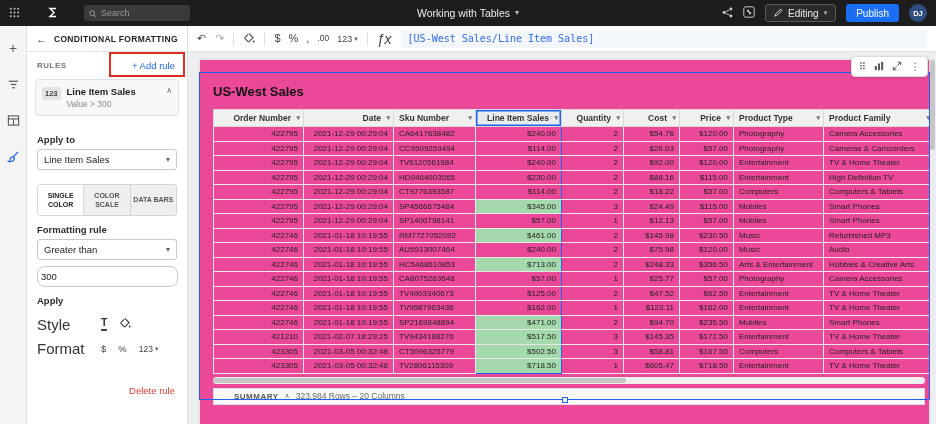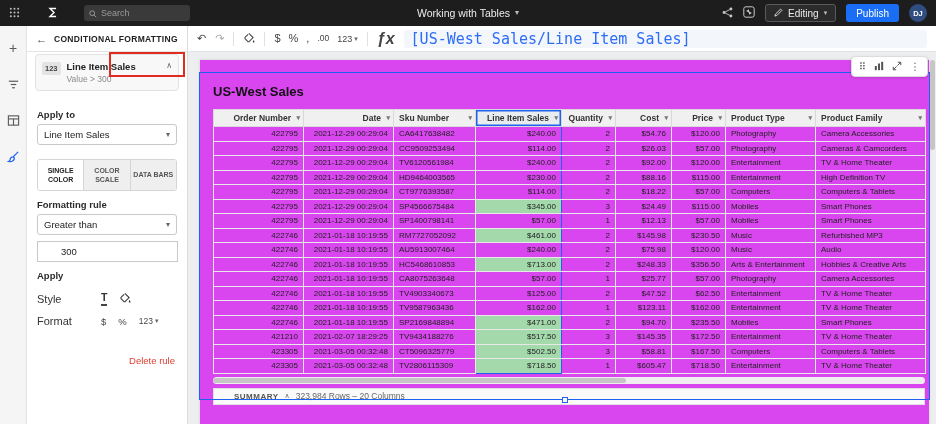--- a/index.html
+++ b/index.html
@@ -43,63 +43,63 @@
   .rule-title { font-size: 9.5px; font-weight: bold; color: #222; }
   .rule-sub { font-size: 8.5px; color: #8a8a8a; margin-top: 2px; }
   .rule-chevron { margin-left: auto; color: #666; font-size: 8px; }
   .field-label { font-size: 9.5px; font-weight: bold; color: #2b2b2b; margin: 8px 10px 4px; }
   .selectbox { margin: 0 10px; height: 21px; border: 1px solid #c9c9c9; border-radius: 3px; background: #fff; display: flex; align-items: center; justify-content: space-between; padding: 0 6px; font-size: 9.5px; color: #222; }
   .selectbox .caret { font-size: 8px; color: #666; }
   .tabs { margin: 14px 10px 0; display: flex; border: 1px solid #d5d5d5; border-radius: 3px; overflow: hidden; height: 32px; }
   .tab { flex: 1; background: #efefef; border-right: 1px solid #d5d5d5; font-size: 7px; font-weight: bold; color: #555; display: flex; align-items: center; justify-content: center; text-align: center; line-height: 1.3; padding: 2px; }
   .tab:last-child { border-right: none; }
   .tab.active { background: #fff; color: #222; }
-  .textinput { margin: 6px 10px 0; height: 21px; width: 141px; border: 1px solid #c9c9c9; border-radius: 0; font-size: 9.5px; color: #222; padding: 0 23px; font-family: "Liberation Sans", sans-serif; outline: none; }
+  .textinput { margin: 6px 10px 0; height: 21px; width: 141px; border: 1px solid #c9c9c9; border-radius: 8px; font-size: 9.5px; color: #222; padding: 0 3px; font-family: "Liberation Sans", sans-serif; outline: none; }
   .iconrow { display: flex; align-items: center; margin: 5px 10px 2px; }
-  .iconrow .rowlabel { font-size: 11px; color: #333; width: 52px; }
+  .iconrow .rowlabel { font-size: 15px; color: #333; width: 52px; }
   .iconrow .rowicons { display: flex; align-items: center; gap: 12px; margin-left: 12px; }
   .t-icon { font-size: 10.5px; font-weight: bold; color: #333; border-bottom: 2px solid #444; line-height: 1.1; }
   .fmt-glyph { font-size: 9.5px; color: #444; }
   .fmt-123 { font-size: 8.5px; color: #444; display: flex; gap: 2px; align-items: center; }
   .fmt-123 .caret { font-size: 7px; color: #666; }
   .delete-rule { margin: 26px 12px 0 auto; font-size: 9.5px; color: #e23c2e; }
 
   
   #main { flex: 1; min-width: 0; display: flex; flex-direction: column; }
   #toolbar { height: 26px; background: #fff; border-bottom: 1px solid #e3e3e3; display: flex; align-items: center; gap: 9px; padding: 0 9px; }
   .tbi { font-size: 11px; color: #444; line-height: 1; }
   .tbi.dim { color: #a8a8a8; }
   .tb-div { width: 1px; height: 14px; background: #e0e0e0; }
   .numgrp { display: flex; align-items: center; gap: 8px; }
   .num123 { font-size: 9px; color: #444; display: flex; align-items: center; gap: 2px; }
   .num123 .caret { font-size: 7px; color: #666; }
-  .fx { font-size: 16px; font-style: italic; color: #444; font-weight: bold; }
-  .formula-box { flex: 1; height: 18px; background: #f3f6fa; border-radius: 3px; display: flex; align-items: center; padding: 0 7px; font-family: "DejaVu Sans Mono", monospace; font-size: 15px; color: #2d6df6; }
+  .fx { font-size: 14px; font-style: italic; color: #444; }
+  .formula-box { flex: 1; height: 18px; background: #f3f6fa; border-radius: 3px; display: flex; align-items: center; padding: 0 7px; font-family: "DejaVu Sans Mono", monospace; font-size: 10px; color: #2d6df6; }
 
   
   #canvas { position: relative; flex: 1; background: #eceef0; overflow: hidden; }
-  #page { position: absolute; left: 12px; right: 7px; top: 8px; bottom: 0; background: #d946ef; box-shadow: 0 0 3px rgba(0,0,0,.14); }
+  #page { position: absolute; left: 12px; right: 7px; top: 8px; bottom: 0; background: #ec4899; box-shadow: 0 0 3px rgba(0,0,0,.14); }
   #float-toolbar { position: absolute; top: 4px; right: 8px; height: 21px; background: #fff; border: 1px solid #dcdcdc; border-radius: 4px; box-shadow: 0 1px 3px rgba(0,0,0,.15); display: flex; align-items: center; gap: 8px; padding: 0 7px; z-index: 6; }
   .fti { font-size: 10px; color: #555; line-height: 1; }
   #element-outline { position: absolute; left: -1px; right: -1px; top: 12px; height: 328px; border: 1px solid #1e63f0; pointer-events: none; z-index: 4; }
   .handle { position: absolute; width: 6px; height: 6px; background: #fff; border: 1px solid #1e63f0; left: 50%; bottom: -4px; margin-left: -3px; pointer-events: auto; }
 
   .sheet-title { margin: 24px 0 10px 13px; font-size: 13px; font-weight: bold; color: #111; }
 
   table { margin-left: 13px; border-collapse: collapse; table-layout: fixed; width: 712px; }
   th { background: #f0f0f0; border: 1px solid #d9d9d9; font-size: 8.5px; font-weight: bold; color: #333; height: 17px; padding: 0 12px 0 5px; position: relative; white-space: nowrap; overflow: hidden; }
   th .th-caret { position: absolute; right: 3px; top: 50%; transform: translateY(-50%); font-size: 7px; color: #777; }
   th.sel { background: #e9ecef; box-shadow: inset 0 0 0 1.5px #1e63f0; }
   td { border: 1px solid #e8e8e8; font-size: 8px; color: #222; height: 14.5px; padding: 0 5px; white-space: nowrap; overflow: hidden; }
   td.sel { border-left-color: #1e63f0; border-right-color: #1e63f0; }
   tr:last-child td.sel { border-bottom-color: #1e63f0; }
   td.hl { background: #a3d9ab; }
   .al-right { text-align: right; }
   .al-left { text-align: left; margin-top: 28px; }
-  .col-0{width:90px}.col-1{width:90px}.col-2{width:82px}.col-3{width:86px}.col-4{width:54px}.col-5{width:56px}.col-6{width:54px}.col-7{width:90px}.col-8{width:110px}
+  .col-0{width:90px}.col-1{width:90px}.col-2{width:82px}.col-3{width:86px}.col-4{width:62px}.col-5{width:56px}.col-6{width:54px}.col-7{width:90px}.col-8{width:110px}
 
   .hscroll { margin: 3px 0 0 13px; width: 712px; height: 7px; background: #efefef; border-radius: 4px; position: relative; }
   .hscroll-thumb { position: absolute; left: 0; top: 1px; height: 5px; width: 58%; background: #c6c6c6; border-radius: 3px; }
   .summary-bar { margin: 4px 0 0 13px; width: 712px; height: 17px; border: 1px solid #e0e0e0; background: #fafafa; display: flex; align-items: center; gap: 6px; padding: 0 8px; }
   .summary-label { font-size: 8px; font-weight: bold; letter-spacing: .5px; color: #555; padding-left: 12px; }
   .summary-caret { font-size: 7px; color: #666; }
   .summary-info { font-size: 8.5px; color: #666; margin-left: 0; }
   #vscroll-thumb { position: absolute; right: 1px; top: 8px; width: 5px; height: 90px; background: #c6c6c6; border-radius: 3px; z-index: 7; }
 </style>
 </head>
@@ -198,20 +198,24 @@
         </svg>
     </span>
   </nav>
 
   <aside id="panel">
     <div class="panel-header">
       <span class="back">←</span>
       <span class="ptitle">CONDITIONAL FORMATTING</span>
     </div>
 
+    <div class="rules-row">
+      <span class="rules-label">RULES</span>
+      <span class="add-rule">+ Add rule</span>
+    </div>
     <div class="annotation-box"></div>
 
     <div class="rule-card">
       <span class="badge">123</span>
       <div>
         <div class="rule-title">Line Item Sales</div>
         <div class="rule-sub">Value &gt; 300</div>
       </div>
       <span class="rule-chevron">∧</span>
     </div>

